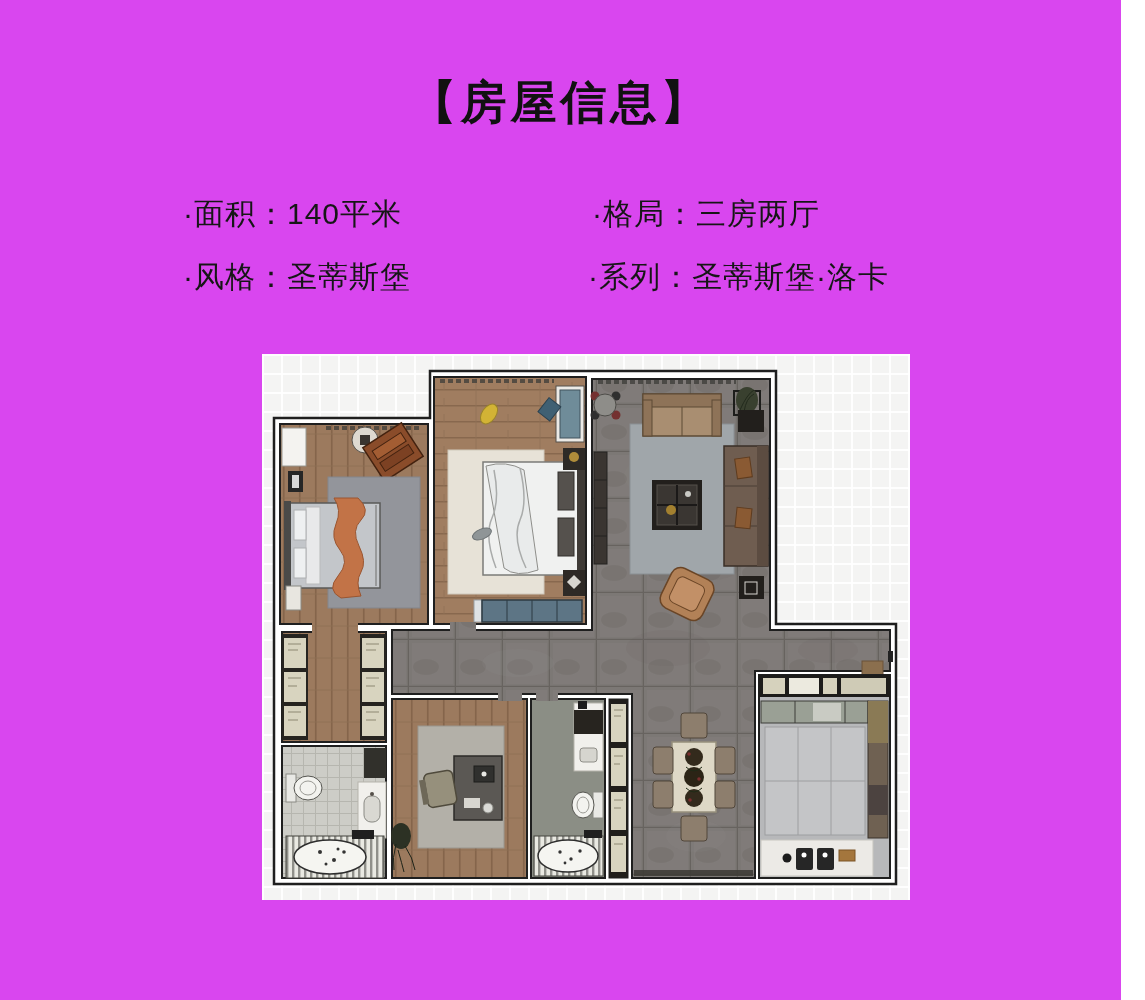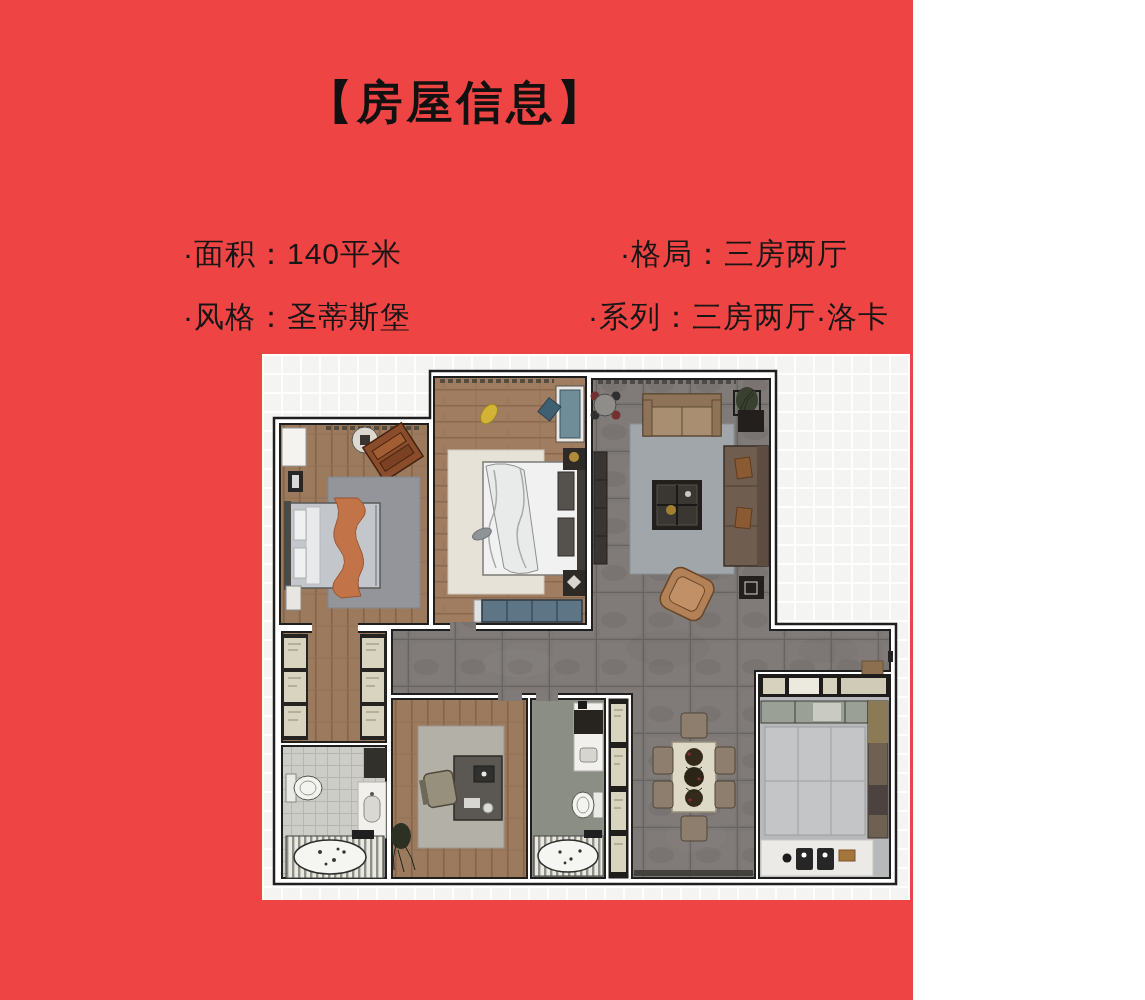--- a/index.html
+++ b/index.html
@@ -1,42 +1,42 @@
 <!DOCTYPE html>
 <html><head>
 <meta charset="utf-8">
 <style>
   html,body{margin:0;padding:0;background:#ffffff;}
   body{font-family:"Liberation Sans","DejaVu Sans",sans-serif;color:#151515;}
-  .page{position:relative;width:913px;height:1000px;background:#ef4444;overflow:hidden;}
+  .page{position:relative;width:1121px;height:1000px;background:#d946ef;overflow:hidden;}
   .title{position:absolute;top:72px;left:0;width:100%;text-align:center;
          font-size:46px;font-weight:700;letter-spacing:4px;color:#111;}
-  .info-item{position:absolute;font-size:30px;font-weight:500;letter-spacing:1px;color:#161616;white-space:nowrap;margin-top:40px;}
+  .info-item{position:absolute;font-size:30px;font-weight:500;letter-spacing:1px;color:#161616;white-space:nowrap;}
   .info-area  {left:183px;top:194px;}
-  .info-layout{left:620px;top:194px;}
+  .info-layout{left:592px;top:194px;}
   .info-style {left:183px;top:257px;}
   .info-series{left:588px;top:257px;}
   .grid-bg{position:absolute;left:262px;top:354px;width:648px;height:546px;
     background-color:#f4f4f3;
     background-image:linear-gradient(rgba(255,255,255,.9) 2px,transparent 2px),
                      linear-gradient(90deg,rgba(255,255,255,.9) 2px,transparent 2px);
     background-size:19px 19px;}
   .plan{position:absolute;left:268px;top:358px;width:636px;height:534px;}
 </style>
 </head>
 <body>
 
 <div class="page">
 
   <div class="title">【房屋信息】</div>
 
   <div class="info-item info-area">·面积：140平米</div>
   <div class="info-item info-layout">·格局：三房两厅</div>
   <div class="info-item info-style">·风格：圣蒂斯堡</div>
-  <div class="info-item info-series">·系列：三房两厅·洛卡</div>
+  <div class="info-item info-series">·系列：圣蒂斯堡·洛卡</div>
 
   <div class="grid-bg"></div>
 
   <svg class="plan" viewBox="0 0 636 534" xmlns="http://www.w3.org/2000/svg">
     <defs>
       <pattern id="woodV" width="16" height="64" patternUnits="userSpaceOnUse">
         <rect width="16" height="64" fill="#9c7a5e"></rect>
         <path d="M0,0 V64 M15.5,0 V64" stroke="#85654b" stroke-width="1.2"></path>
         <path d="M0,12 H16 M0,44 H16" stroke="#8d6d52" stroke-width="0.8"></path>
       </pattern>

